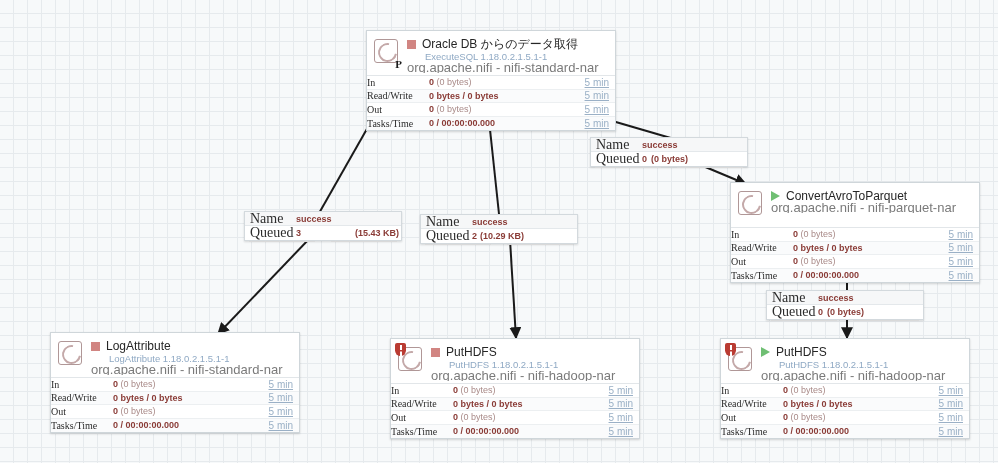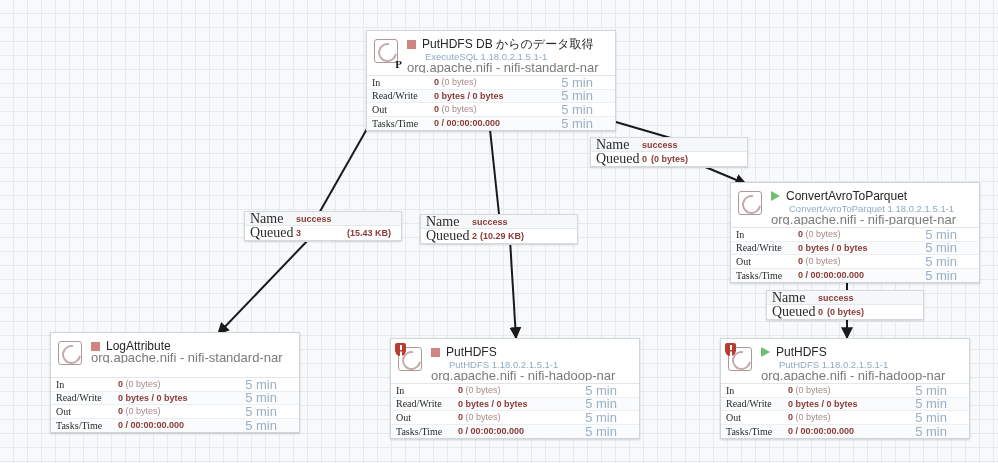--- a/index.html
+++ b/index.html
@@ -146,42 +146,42 @@
     align-items: center;
     height: 13.5px;
     font-size: 9.5px;
     border-bottom: 1px solid #eceff1;
     box-sizing: border-box;
   }
   .stat-row:last-child { border-bottom: none; }
   .stat-row.alt { background: #fafbfc; }
   .stat-label {
     flex: 0 0 62px;
-    padding-left: 5px;
     color: #2b2b2b;
     font-family: "Liberation Serif", serif;
     font-size: 10px;
   }
   .stat-value {
     flex: 1 1 auto;
     color: #8a3b36;
     font-weight: bold;
     font-size: 9px;
     font-family: "Liberation Sans", sans-serif;
   }
   .stat-value .muted {
     color: #a98a88;
     font-weight: normal;
   }
   .stat-time {
     flex: 0 0 48px;
     text-align: right;
-    padding-right: 22px;
+    padding-right: 6px;
     color: #9ab0c6;
-    font-size: 13px;
+    font-size: 10px;
+    text-decoration: underline;
   }
 
   
   .connection {
     position: absolute;
     width: 158px;
     background: #ffffff;
     border: 1px solid #d3d9dd;
     box-shadow: 0 1px 2px rgba(0,0,0,0.14);
     box-sizing: border-box;
@@ -254,21 +254,21 @@
 
   <div class="processor" style="left:366px; top:30px;">
     <div class="proc-head">
       <div class="proc-icon">
         <div class="frame"></div>
         <div class="badge-p">P</div>
       </div>
       <div class="proc-titleblock">
         <div class="proc-titlerow">
           <span class="run-status stopped"></span>
-          <span class="proc-name">PutHDFS DB からのデータ取得</span>
+          <span class="proc-name">Oracle DB からのデータ取得</span>
         </div>
         <div class="proc-type">ExecuteSQL 1.18.0.2.1.5.1-1</div>
         <div class="proc-bundle">org.apache.nifi - nifi-standard-nar</div>
       </div>
     </div>
     <div class="stats">
       <div class="stat-row">
         <span class="stat-label">In</span>
         <span class="stat-value"><span>0</span><span class="muted"> (0 bytes)</span></span>
         <span class="stat-time">5 min</span>
@@ -294,21 +294,20 @@
   <div class="processor" style="left:730px; top:182px;">
     <div class="proc-head">
       <div class="proc-icon">
         <div class="frame"></div>
       </div>
       <div class="proc-titleblock">
         <div class="proc-titlerow">
           <span class="run-status running"></span>
           <span class="proc-name">ConvertAvroToParquet</span>
         </div>
-        <div class="proc-type">ConvertAvroToParquet 1.18.0.2.1.5.1-1</div>
         <div class="proc-bundle">org.apache.nifi - nifi-parquet-nar</div>
       </div>
     </div>
     <div class="stats">
       <div class="stat-row">
         <span class="stat-label">In</span>
         <span class="stat-value"><span>0</span><span class="muted"> (0 bytes)</span></span>
         <span class="stat-time">5 min</span>
       </div>
       <div class="stat-row alt">
@@ -332,20 +331,21 @@
   <div class="processor" style="left:50px; top:332px;">
     <div class="proc-head">
       <div class="proc-icon">
         <div class="frame"></div>
       </div>
       <div class="proc-titleblock">
         <div class="proc-titlerow">
           <span class="run-status stopped"></span>
           <span class="proc-name">LogAttribute</span>
         </div>
+        <div class="proc-type">LogAttribute 1.18.0.2.1.5.1-1</div>
         <div class="proc-bundle">org.apache.nifi - nifi-standard-nar</div>
       </div>
     </div>
     <div class="stats">
       <div class="stat-row">
         <span class="stat-label">In</span>
         <span class="stat-value"><span>0</span><span class="muted"> (0 bytes)</span></span>
         <span class="stat-time">5 min</span>
       </div>
       <div class="stat-row alt">
@@ -459,21 +459,21 @@
   </div>
 
   <div class="connection" style="left:244px; top:211px;">
     <div class="conn-row top">
       <span class="conn-key">Name</span>
       <span class="conn-val">success</span>
     </div>
     <div class="conn-row">
       <span class="conn-key">Queued</span>
       <span class="conn-val">3</span>
-      <span class="conn-val muted" style="margin-left:0;padding-left:46px;">(15.43 KB)</span>
+      <span class="conn-val muted" style="margin-left:8px;padding-left:46px;">(15.43 KB)</span>
     </div>
     <div class="conn-bar"></div>
     <div class="conn-bar2"></div>
   </div>
 
   <div class="connection" style="left:420px; top:214px;">
     <div class="conn-row top">
       <span class="conn-key">Name</span>
       <span class="conn-val">success</span>
     </div>

